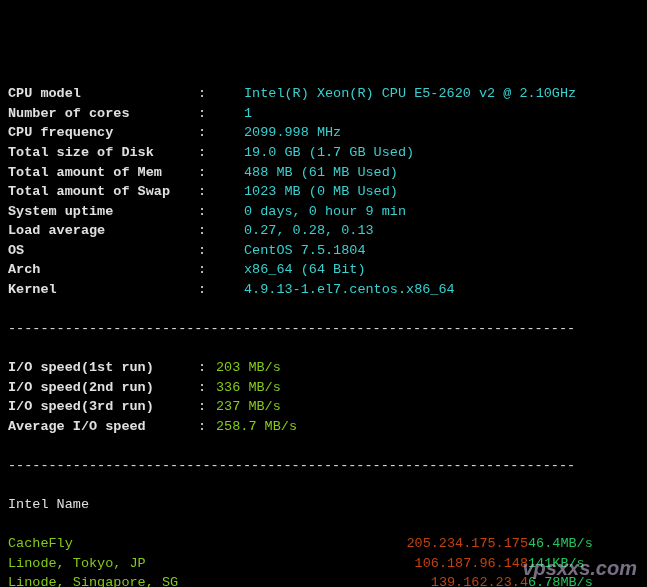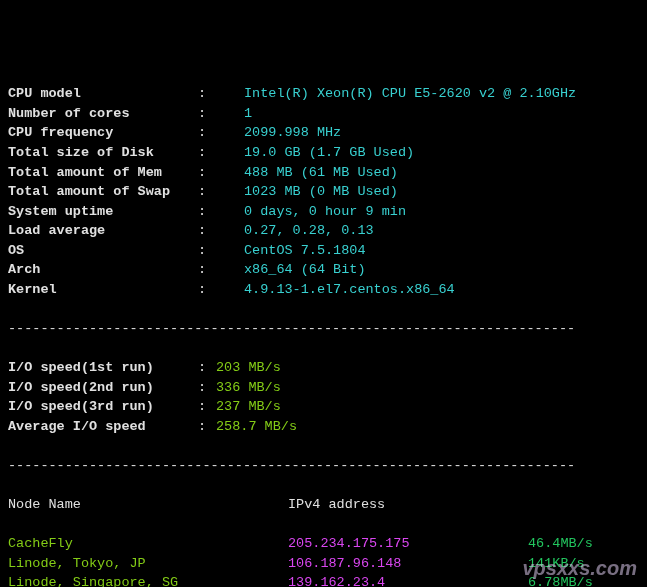--- a/index.html
+++ b/index.html
@@ -20,21 +20,21 @@
   .label { width: 190px; font-weight: bold; }
   .colon { width: 18px; color: #e0e0e0; }
   .val-cyan { color: #38d0d0; margin-left: 28px; }
   .divider { color: #e0e0e0; letter-spacing: 0; }
   .tbl-row { display: flex; }
   .col-node { width: 280px; }
   .col-ip { width: 240px; }
   .col-sp { flex: 1; text-align: left; }
   .hdr { color: #e0e0e0; }
   .yellow { color: #84cc16; }
-  .cyan { color: #d946ef; }
+  .cyan { color: #c2410c; text-align: right; }
   .red { color: #22c55e; }
   .watermark {
     position: absolute;
     bottom: 4px;
     right: 10px;
     color: #c8b8d8;
     font-family: Arial, sans-serif;
     font-size: 20px;
     font-style: italic;
     opacity: 0.6;
@@ -45,19 +45,19 @@
 </head>
 <body>
 
 
 
 <div id="sys-block"><div class="row"><span class="label">CPU model</span><span class="colon">: </span><span class="val-cyan">Intel(R) Xeon(R) CPU E5-2620 v2 @ 2.10GHz</span></div><div class="row"><span class="label">Number of cores</span><span class="colon">: </span><span class="val-cyan">1</span></div><div class="row"><span class="label">CPU frequency</span><span class="colon">: </span><span class="val-cyan">2099.998 MHz</span></div><div class="row"><span class="label">Total size of Disk</span><span class="colon">: </span><span class="val-cyan">19.0 GB (1.7 GB Used)</span></div><div class="row"><span class="label">Total amount of Mem</span><span class="colon">: </span><span class="val-cyan">488 MB (61 MB Used)</span></div><div class="row"><span class="label">Total amount of Swap</span><span class="colon">: </span><span class="val-cyan">1023 MB (0 MB Used)</span></div><div class="row"><span class="label">System uptime</span><span class="colon">: </span><span class="val-cyan">0 days, 0 hour 9 min</span></div><div class="row"><span class="label">Load average</span><span class="colon">: </span><span class="val-cyan">0.27, 0.28, 0.13</span></div><div class="row"><span class="label">OS</span><span class="colon">: </span><span class="val-cyan">CentOS 7.5.1804</span></div><div class="row"><span class="label">Arch</span><span class="colon">: </span><span class="val-cyan">x86_64 (64 Bit)</span></div><div class="row"><span class="label">Kernel</span><span class="colon">: </span><span class="val-cyan">4.9.13-1.el7.centos.x86_64</span></div></div>
 <div class="divider">----------------------------------------------------------------------</div>
 <div id="io-block"><div class="row"><span class="label">I/O speed(1st run)</span><span class="colon">: </span><span class="yellow">203 MB/s</span></div><div class="row"><span class="label">I/O speed(2nd run)</span><span class="colon">: </span><span class="yellow">336 MB/s</span></div><div class="row"><span class="label">I/O speed(3rd run)</span><span class="colon">: </span><span class="yellow">237 MB/s</span></div><div class="row"><span class="label">Average I/O speed</span><span class="colon">: </span><span class="yellow">258.7 MB/s</span></div></div>
 <div class="divider">----------------------------------------------------------------------</div>
 <div class="tbl-row hdr">
-  <span class="col-node">Node Name</span><span class="col-ip">IPv4 address</span>
+  <span class="col-node">Intel Name</span>
 </div>
 <div id="node-block"><div class="tbl-row"><span class="col-node yellow">CacheFly</span><span class="col-ip cyan">205.234.175.175</span><span class="col-sp red">46.4MB/s</span></div><div class="tbl-row"><span class="col-node yellow">Linode, Tokyo, JP</span><span class="col-ip cyan">106.187.96.148</span><span class="col-sp red">141KB/s</span></div><div class="tbl-row"><span class="col-node yellow">Linode, Singapore, SG</span><span class="col-ip cyan">139.162.23.4</span><span class="col-sp red">6.78MB/s</span></div></div>
 <div class="watermark">vpsxxs.com</div>
 
 
 
 
 </body></html>

